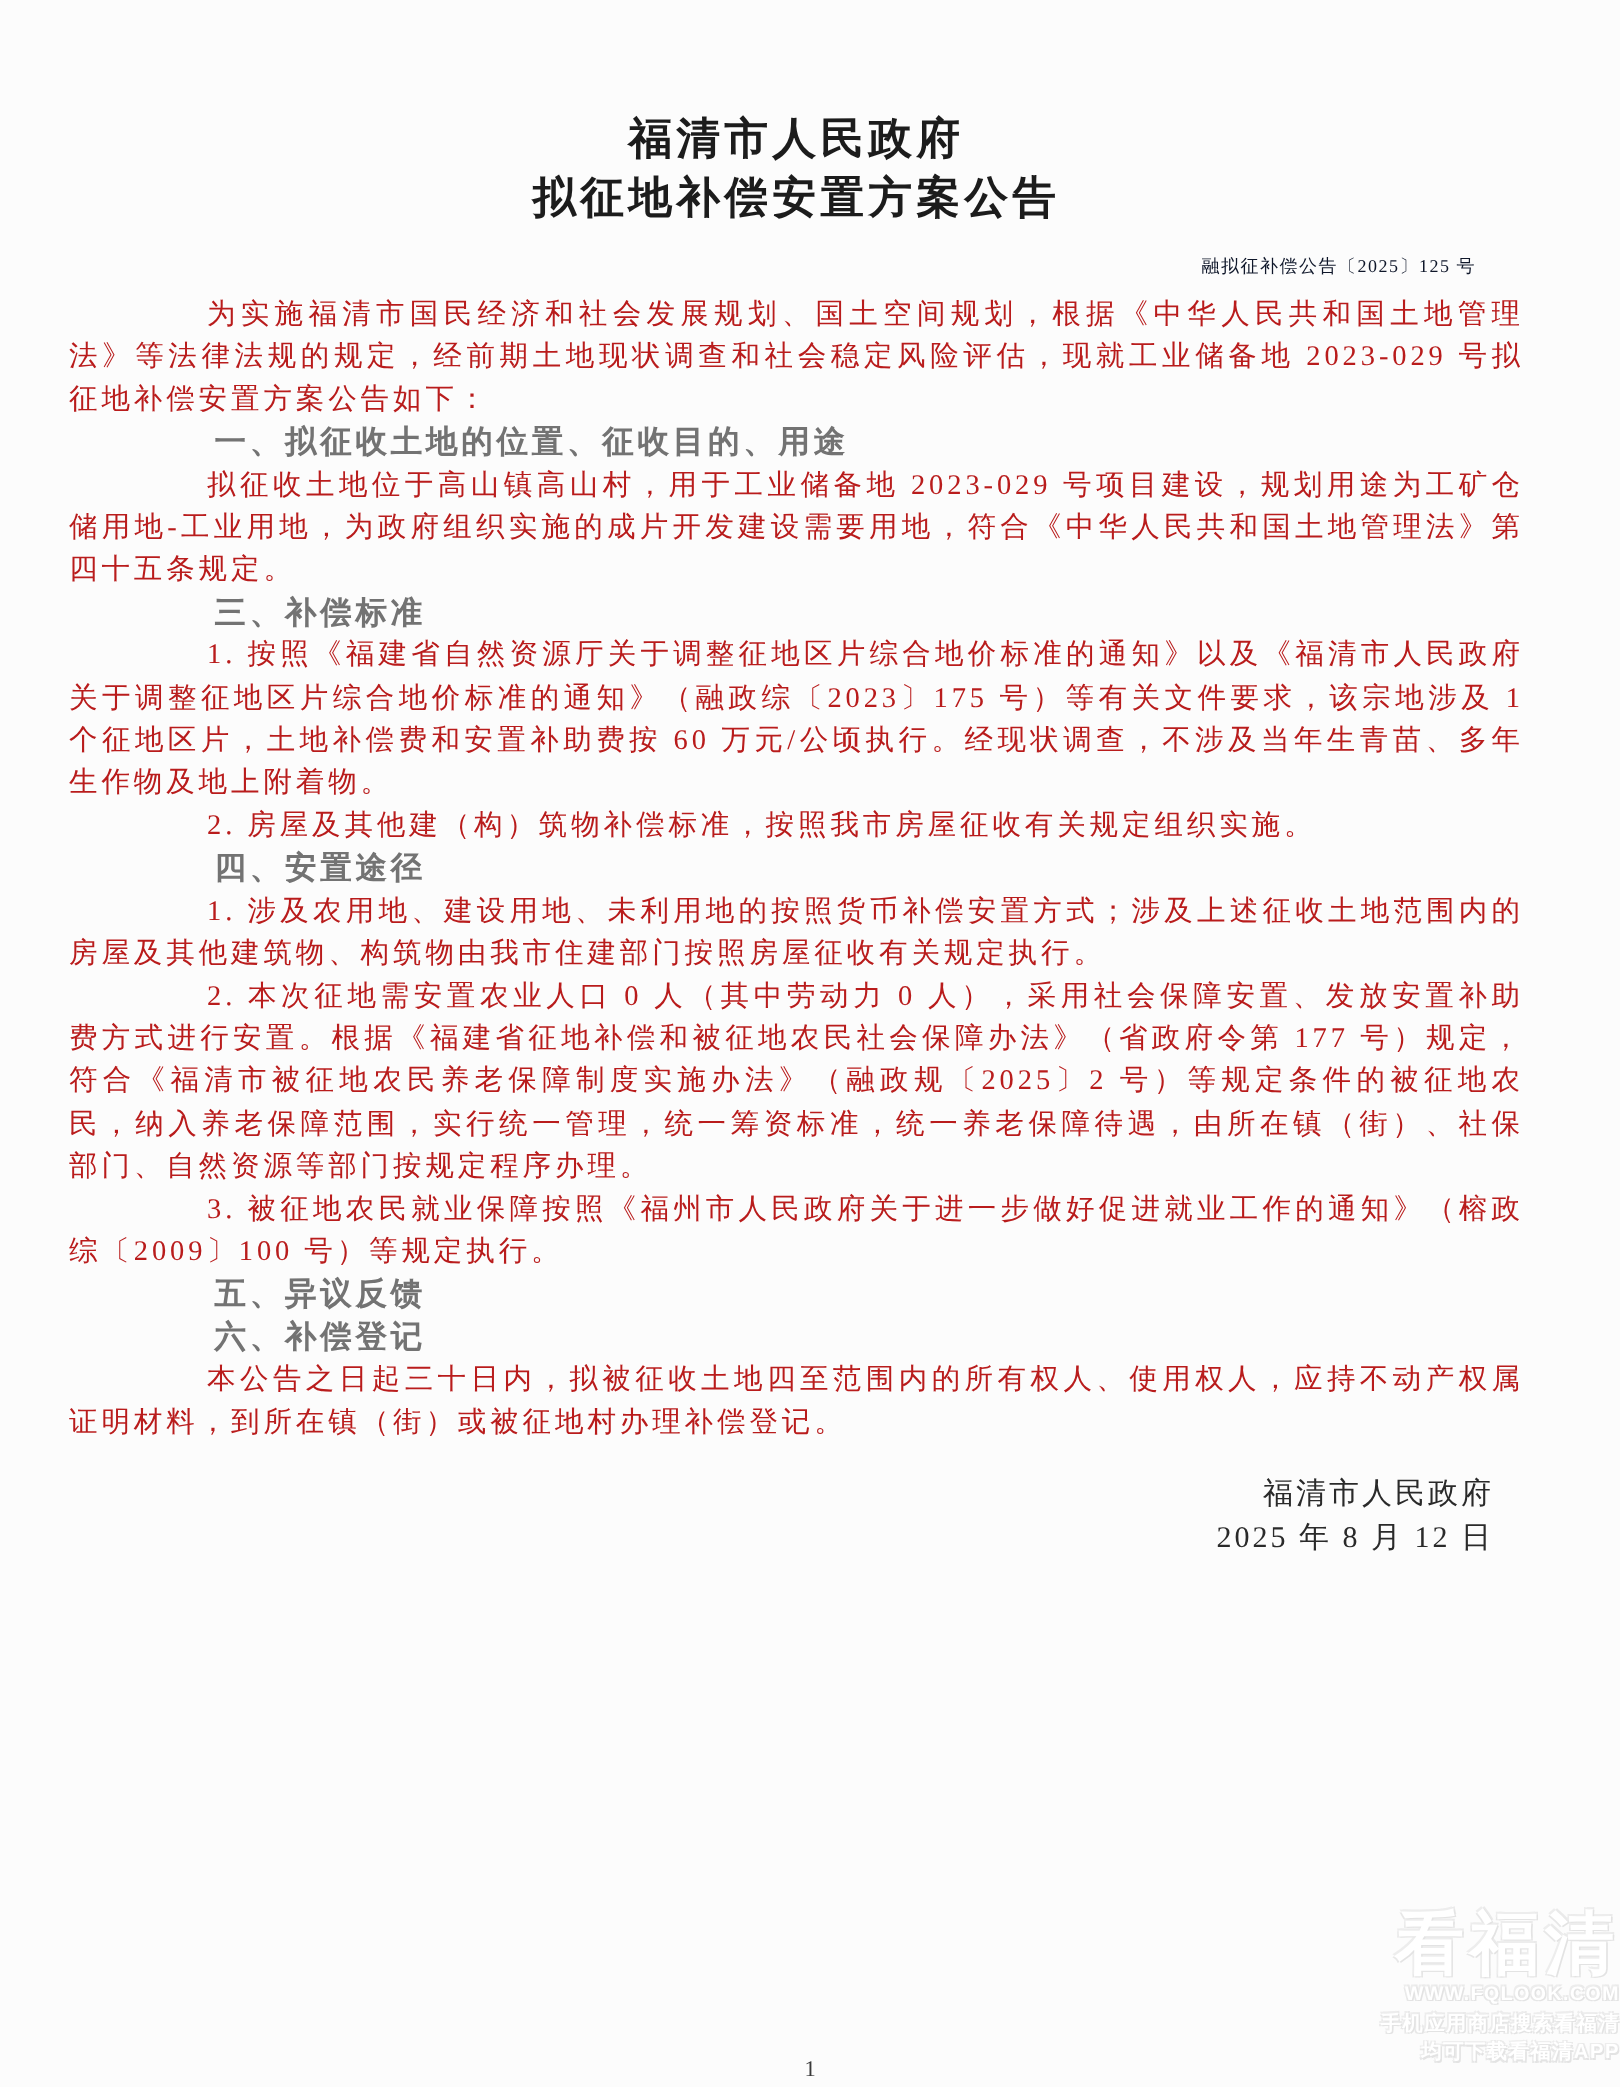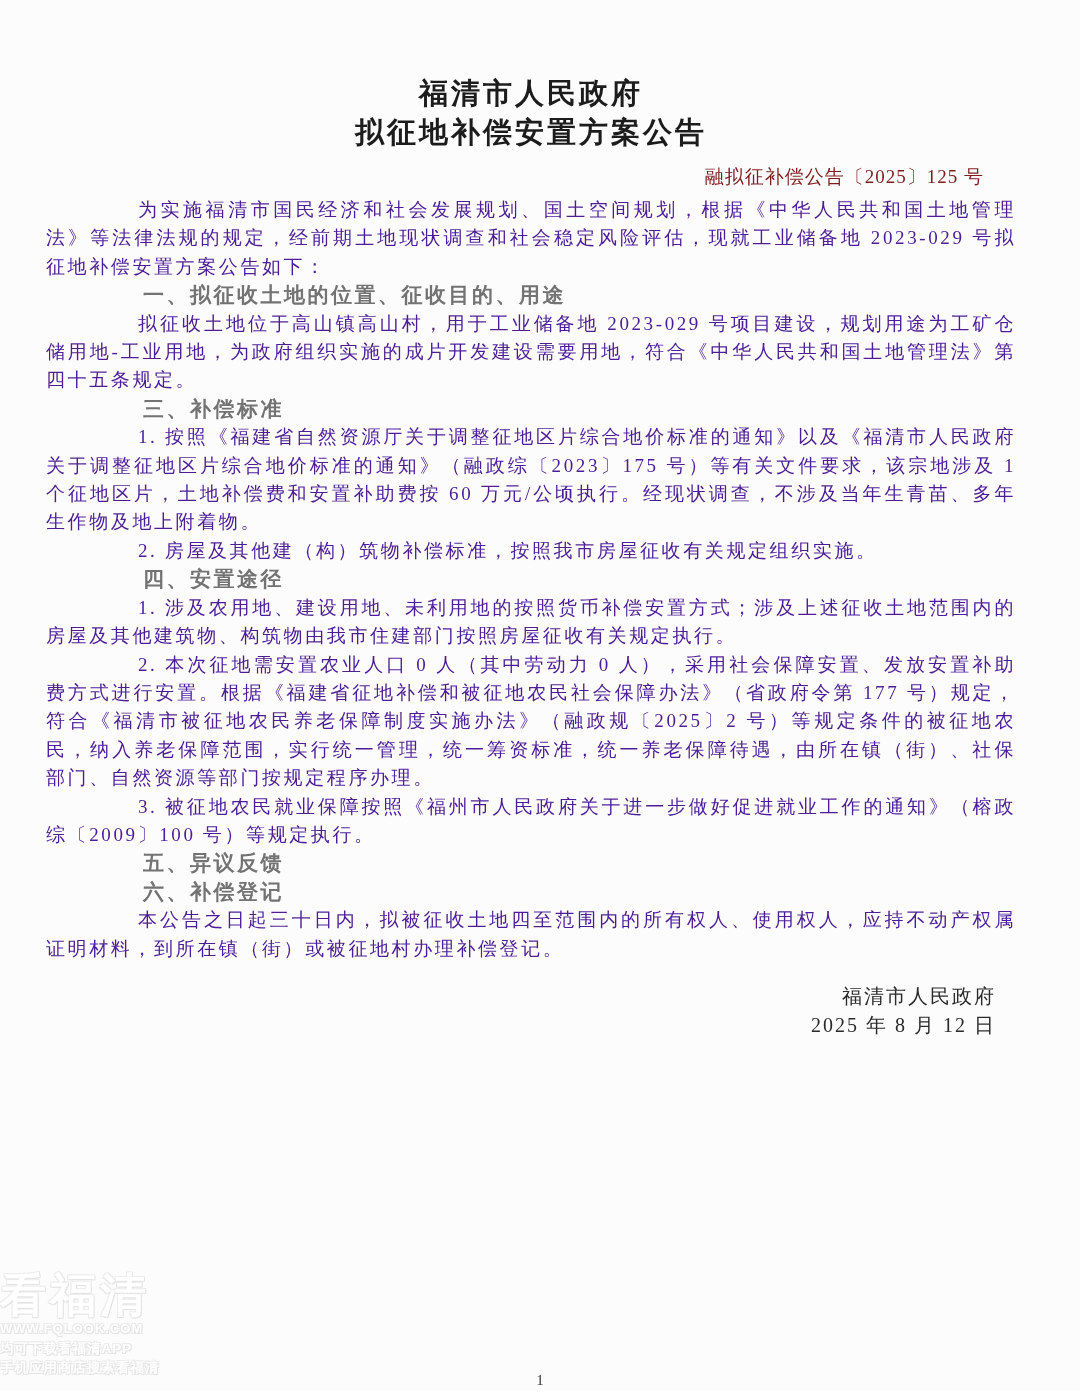--- a/index.html
+++ b/index.html
@@ -22,35 +22,35 @@
     font-family: "Liberation Sans", "DejaVu Sans", sans-serif;
     font-weight: bold;
     color: #1c1c1c;
     font-size: 29px;
     line-height: 39px;
     letter-spacing: 3px;
   }
   .docno {
     text-align: right;
     padding-right: 32px;
-    font-size: 19px;
+    font-size: 12px;
     line-height: 26px;
     margin-top: 12px;
     margin-bottom: 6px;
-    color: #7f1d1d;
+    color: #0f172a;
     letter-spacing: 1px;
   }
   .body-p {
     margin: 0;
     font-size: 19px;
     line-height: 28.4px;
     letter-spacing: 2.6px;
     text-align: justify;
     text-indent: 92px;
-    color: #4c1d95;
+    color: #b91c1c;
   }
   .sec-h {
     margin: 0;
     font-family: "Liberation Sans", "DejaVu Sans", sans-serif;
     font-weight: bold;
     font-size: 21px;
     line-height: 28.4px;
     letter-spacing: 2.5px;
     color: #737373;
     padding-left: 97px;
@@ -61,21 +61,21 @@
     padding-right: 20px;
     font-size: 20px;
     line-height: 29px;
     letter-spacing: 2px;
     color: #2a2a2a;
   }
   .watermark {
     position: absolute;
     left: 0; right: 0;
     top: 1272px;
-    text-align: left;
+    text-align: right;
     color: #ffffff;
     font-family: "Liberation Sans", "DejaVu Sans", sans-serif;
     text-shadow: 1px 1px 0 #e3e3e3, -1px -1px 0 #ededed, 1px -1px 0 #eaeaea, -1px 1px 0 #e7e7e7;
     pointer-events: none;
   }
   .wm-brand { font-size: 46px; line-height: 47px; font-weight: bold; letter-spacing: 4px; }
   .wm-url   { font-size: 13px; line-height: 19px; font-weight: bold; letter-spacing: 1px; }
   .wm-line  { font-size: 13.5px; line-height: 16px; font-weight: bold; letter-spacing: 1px; margin-top: 3px; }
   .pageno {
     position: absolute;
@@ -121,17 +121,17 @@
   <div class="signature">
     <div>福清市人民政府</div>
     <div>2025 年 8 月 12 日</div>
   </div>
 
 </div>
 
 <div class="watermark">
   <div class="wm-brand">看福清</div>
   <div class="wm-url">WWW.FQLOOK.COM</div>
+  <div class="wm-line">手机应用商店搜索看福清</div>
   <div class="wm-line">均可下载看福清APP</div>
-  <div class="wm-line">手机应用商店搜索看福清</div>
 </div>
 
 <div class="pageno">1</div>
 
 </body></html>

